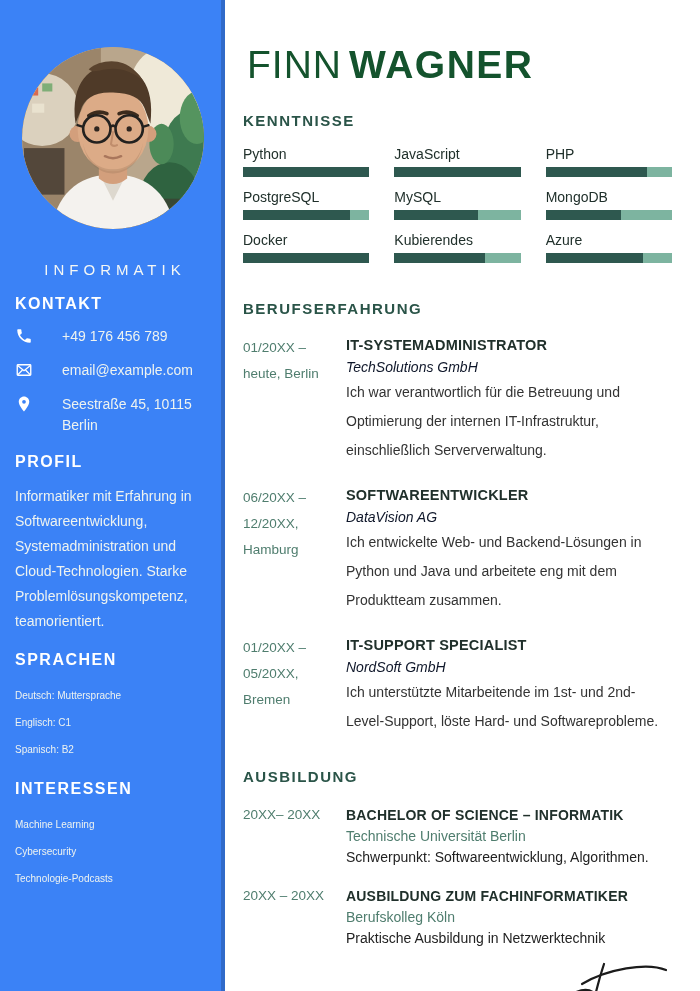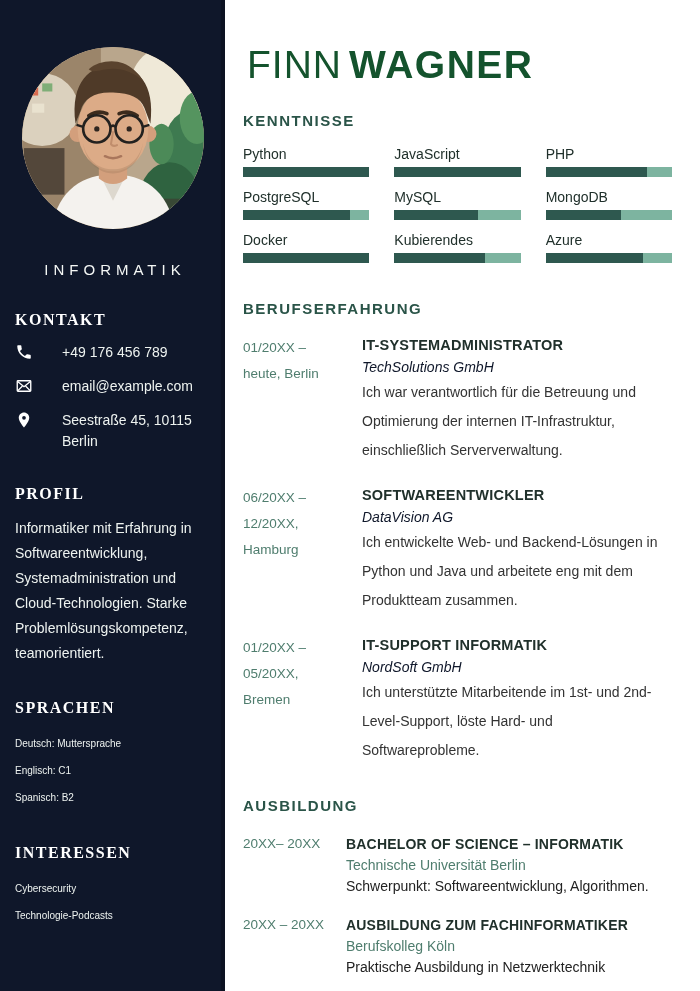--- a/index.html
+++ b/index.html
@@ -9,21 +9,21 @@
     font-family: "Liberation Sans", sans-serif;
     background: #ffffff;
     display: flex;
     overflow: hidden;
   }
 
   
   .sidebar {
     position: relative;
     width: 225px; min-width: 225px; height: 991px;
-    background: #0f172a;
+    background: #3b82f6;
     color: #eef3f0;
   }
   .sidebar::after {
     content: "";
     position: absolute; top: 0; right: 0;
     width: 4px; height: 100%;
     background: rgba(0,0,0,0.18);
   }
   .photo-ring {
     width: 182px; height: 182px;
@@ -36,26 +36,25 @@
   .role {
     margin-top: 32px;
     text-align: center;
     font-size: 15px;
     letter-spacing: 5px;
     text-indent: 5px;
     color: #f4f7f5;
   }
   .side-body { padding: 0 16px 0 15px; }
   .side-h {
-    margin: 33px 0 13px;
+    margin: 17px 0 13px;
     font-size: 16px;
     font-weight: 700;
     letter-spacing: 1.5px;
     color: #ffffff;
-    font-family: Liberation Serif, serif;
   }
   .c-row {
     display: flex; align-items: flex-start;
     gap: 29px;
     margin-bottom: 13px;
     font-size: 14px; line-height: 21px;
   }
   .c-icon { flex: none; width: 18px; height: 18px; margin-top: 1px; }
   .c-icon svg { display: block; width: 18px; height: 18px; }
   .profile-text { margin: 0; font-size: 14px; line-height: 25px; }
@@ -80,21 +79,21 @@
     margin-top: 17px;
     display: grid;
     grid-template-columns: repeat(3, 1fr);
     column-gap: 25px;
     row-gap: 13px;
   }
   .skill-label { font-size: 14px; line-height: 15px; color: #20302b; }
   .bar { margin-top: 5px; height: 10px; background: #7DB4A0; }
   .bar-fill { height: 100%; background: #2E584F; }
 
-  .job { display: grid; grid-template-columns: 103px 1fr; margin-top: 20px; gap: 16px; }
+  .job { display: grid; grid-template-columns: 103px 1fr; margin-top: 20px; }
   .job:first-of-type { margin-top: 17px; }
   .date-col { font-size: 13.5px; line-height: 26px; color: #4F7D6E; }
   .job-title { font-size: 14.5px; line-height: 20px; font-weight: 700; color: #20302b; letter-spacing: 0.2px; }
   .job-company { margin-top: 3px; font-size: 14px; line-height: 19px; color: #0f172a; font-style: italic; }
   .job-desc { margin-top: 1px; font-size: 14px; line-height: 29px; color: #333333; }
 
   .edu-entry { display: grid; grid-template-columns: 103px 1fr; margin-top: 19px; }
   .edu-date { font-size: 13.5px; line-height: 20px; color: #4F7D6E; }
   .edu-title { font-size: 14px; line-height: 20px; font-weight: 700; color: #20302b; letter-spacing: 0.2px; }
   .edu-inst { margin-top: 1px; font-size: 14px; line-height: 20px; color: #4F7D6E; }
@@ -197,20 +196,21 @@
 
     <h3 class="side-h">PROFIL</h3>
     <p class="profile-text">Informatiker mit Erfahrung in Softwareentwicklung, Systemadministration und Cloud-Technologien. Starke Problemlösungskompetenz, teamorientiert.</p>
 
     <h3 class="side-h">SPRACHEN</h3>
     <div class="side-item">Deutsch: Muttersprache</div>
     <div class="side-item">Englisch: C1</div>
     <div class="side-item">Spanisch: B2</div>
 
     <h3 class="side-h">INTERESSEN</h3>
+    <div class="side-item">Machine Learning</div>
     <div class="side-item">Cybersecurity</div>
     <div class="side-item">Technologie-Podcasts</div>
   </div>
 </aside>
 
 <main class="main">
   <h1 class="name"><span>FINN</span><span class="last">WAGNER</span></h1>
 
   <h2 class="sec-h skills">KENNTNISSE</h2>
   <div class="skills-grid">
@@ -298,21 +298,21 @@
     </div>
   </article>
 
   <article class="job">
     <div class="date-col">
       <div>01/20XX –</div>
       <div>05/20XX,</div>
       <div>Bremen</div>
     </div>
     <div>
-      <div class="job-title">IT-SUPPORT INFORMATIK</div>
+      <div class="job-title">IT-SUPPORT SPECIALIST</div>
       <div class="job-company">NordSoft GmbH</div>
       <div class="job-desc">Ich unterstützte Mitarbeitende im 1st- und 2nd-Level-Support, löste Hard- und Softwareprobleme.</div>
     </div>
   </article>
 
   <h2 class="sec-h edu">AUSBILDUNG</h2>
 
   <article class="edu-entry">
     <div class="edu-date">20XX– 20XX</div>
     <div>

